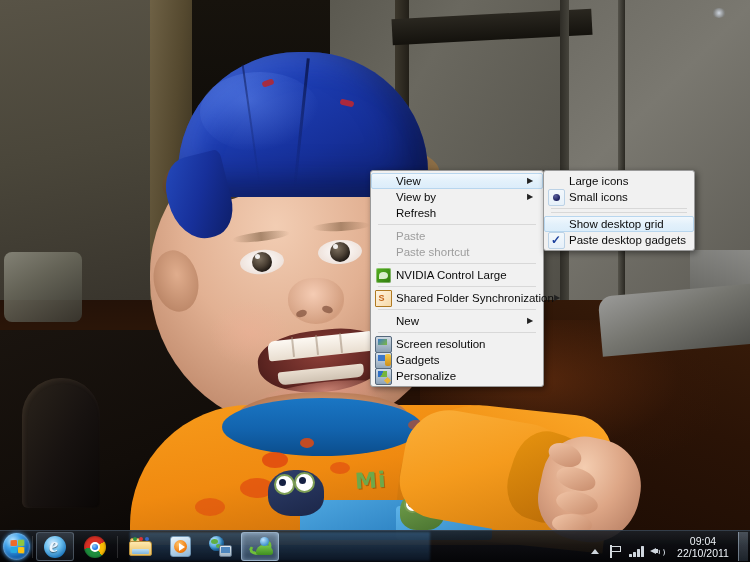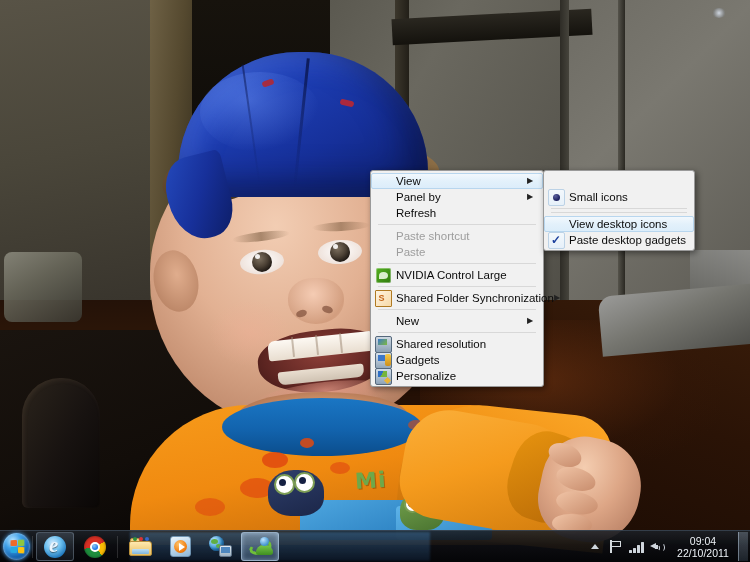--- a/index.html
+++ b/index.html
@@ -263,21 +263,21 @@
     background:linear-gradient(180deg,#e3ecf3,#9db1c2);border:1px solid #61758a;box-sizing:border-box;}
   .netico .pc:after{content:"";position:absolute;left:1px;top:1px;width:9px;height:6px;background:#4e87bf;}
   .msn{width:23px;height:20px;position:relative;}
   .msn .ring{position:absolute;left:0;top:4px;width:23px;height:13px;border-radius:50%;
     border:3px solid #6fbf3a;border-top-color:transparent;transform:rotate(-18deg);box-sizing:border-box;}
   .msn .head{position:absolute;left:11px;top:0;width:9px;height:9px;border-radius:50%;
     background:radial-gradient(circle at 35% 30%,#bfe4ff,#3f93cf 70%);}
   .msn .body{position:absolute;left:7px;top:8px;width:17px;height:10px;border-radius:8px 8px 3px 3px;
     background:linear-gradient(180deg,#79c84a,#3f8e20);}
   
-  #tray{margin-left:auto;display:flex;align-items:center;height:29px;padding-right:2px;position:relative;z-index:3;}
+  #tray{margin-left:auto;display:flex;align-items:flex-end;height:29px;padding-right:2px;position:relative;z-index:3;}
   .tray-ico{width:17px;height:20px;display:flex;align-items:center;justify-content:center;margin:0 2px;}
   .caret{width:0;height:0;border-left:4px solid transparent;border-right:4px solid transparent;
     border-bottom:5px solid #cfd6dd;}
   .flagico{position:relative;width:13px;height:13px;}
   .flagico .pole{position:absolute;left:1px;top:0;width:2px;height:13px;background:#d4dade;}
   .flagico .cloth{position:absolute;left:3px;top:1px;width:9px;height:6px;
     border:1.5px solid #d4dade;border-left:none;box-sizing:border-box;}
   .bars{display:flex;align-items:flex-end;gap:1.5px;height:12px;}
   .bars i{display:block;width:2.5px;background:#cfd6dd;border-radius:.5px;}
   .spk{position:relative;width:15px;height:13px;}
@@ -397,37 +397,37 @@
 
   <div class="menu" id="ctx-menu">
     <div class="menu-inner" id="ctx-menu-items">
         <div class="mi hl">
           <span class="ic"></span>
           <span class="lb">View</span>
           <span class="arw">▶</span>
         </div>
         <div class="mi">
           <span class="ic"></span>
-          <span class="lb">Panel by</span>
+          <span class="lb">View by</span>
           <span class="arw">▶</span>
         </div>
         <div class="mi">
           <span class="ic"></span>
           <span class="lb">Refresh</span>
           <span class="arw"></span>
         </div>
         <div class="sep"></div>
         <div class="mi disabled">
           <span class="ic"></span>
+          <span class="lb">Paste</span>
+          <span class="arw"></span>
+        </div>
+        <div class="mi disabled">
+          <span class="ic"></span>
           <span class="lb">Paste shortcut</span>
-          <span class="arw"></span>
-        </div>
-        <div class="mi disabled">
-          <span class="ic"></span>
-          <span class="lb">Paste</span>
           <span class="arw"></span>
         </div>
         <div class="sep"></div>
         <div class="mi">
           <span class="ic">
             <span class="ico ico-nvidia"></span>
           </span>
           <span class="lb">NVIDIA Control Large</span>
           <span class="arw"></span>
         </div>
@@ -443,21 +443,21 @@
         <div class="mi">
           <span class="ic"></span>
           <span class="lb">New</span>
           <span class="arw">▶</span>
         </div>
         <div class="sep"></div>
         <div class="mi">
           <span class="ic">
             <span class="ico ico-mon"></span>
           </span>
-          <span class="lb">Shared resolution</span>
+          <span class="lb">Screen resolution</span>
           <span class="arw"></span>
         </div>
         <div class="mi">
           <span class="ic">
             <span class="ico ico-gadget"></span>
           </span>
           <span class="lb">Gadgets</span>
           <span class="arw"></span>
         </div>
         <div class="mi">
@@ -467,36 +467,37 @@
           <span class="lb">Personalize</span>
           <span class="arw"></span>
         </div>
       </div>
   </div>
 
   <div class="menu" id="ctx-submenu">
     <div class="menu-inner" id="ctx-submenu-items">
         <div class="mi">
           <span class="ic"></span>
+          <span class="lb">Large icons</span>
           <span class="arw"></span>
         </div>
         <div class="mi">
           <span class="ic">
             <span class="chk-box">
               <span class="radio-dot"></span>
             </span>
           </span>
           <span class="lb">Small icons</span>
           <span class="arw"></span>
         </div>
         <div class="sep"></div>
         <div class="sep"></div>
         <div class="mi hl">
           <span class="ic"></span>
-          <span class="lb">View desktop icons</span>
+          <span class="lb">Show desktop grid</span>
           <span class="arw"></span>
         </div>
         <div class="mi">
           <span class="ic">
             <span class="chk-box">
               <span class="tick">✓</span>
             </span>
           </span>
           <span class="lb">Paste desktop gadgets</span>
           <span class="arw"></span>

